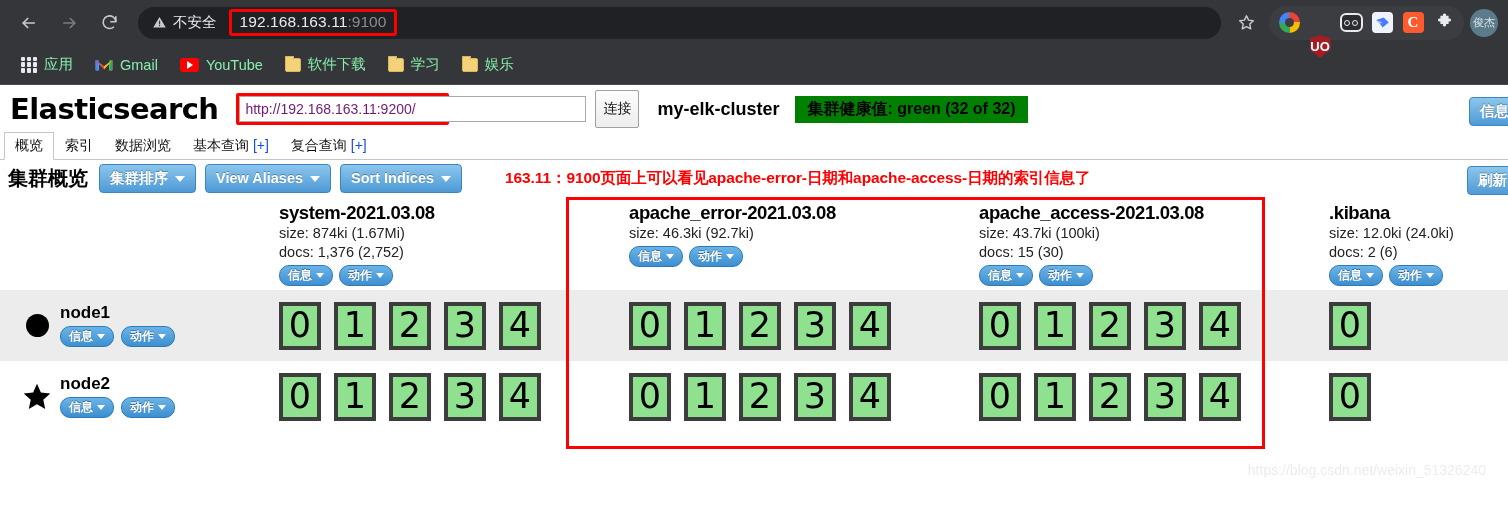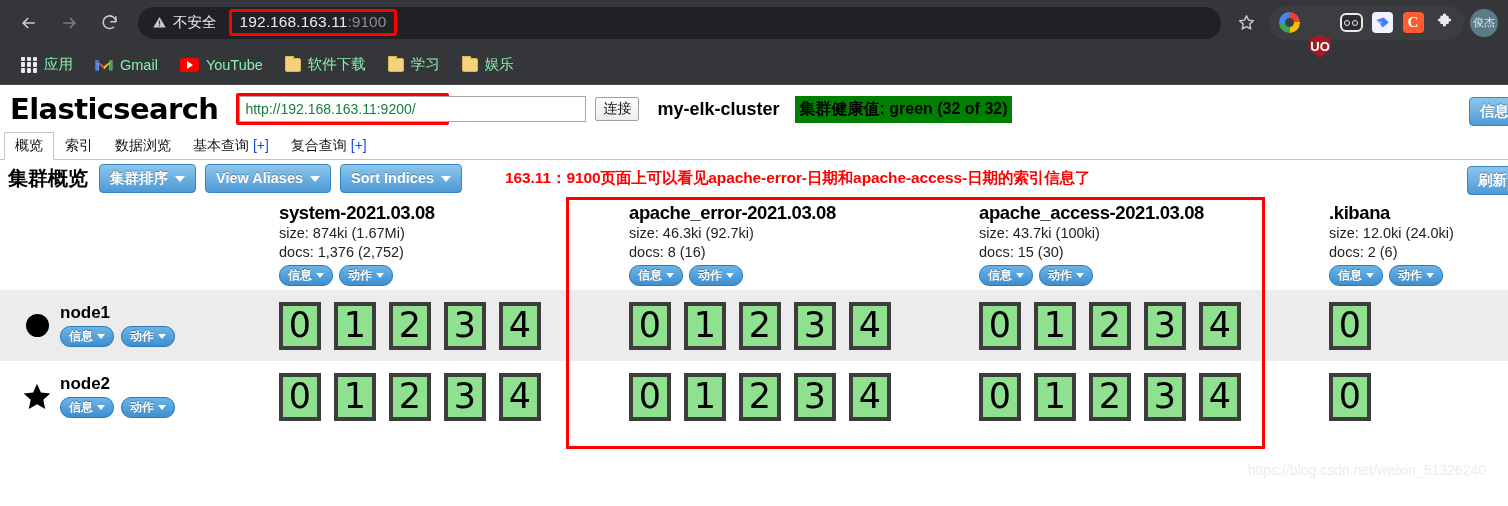--- a/index.html
+++ b/index.html
@@ -202,37 +202,37 @@
     display: inline-block;
     position: relative;
   }
   .url-input {
     width: 207px;
     height: 26px;
     border: 1px solid #a9a9a9;
     border-right: none;
     font-size: 14px;
     padding: 2px 5px;
-    color: #15803d;
+    color: #701a75;
     font-family: "Liberation Sans", sans-serif;
     outline: none;
   }
   .url-extra {
     width: 140px;
     height: 26px;
     border: 1px solid #a9a9a9;
     border-left: none;
     background: #fff;
     display: inline-block;
     vertical-align: top;
     position: relative;
     left: -3px;
   }
   .connect-btn {
-    height: 24px;
+    height: 38px;
     min-width: 44px;
     border: 1px solid #a0a0a0;
     background: linear-gradient(#fdfdfd, #ededed);
     font-size: 14px;
     color: #111;
     border-radius: 2px;
     margin-left: 6px;
     padding: 0 6px;
     cursor: pointer;
     font-family: "Liberation Sans", sans-serif;
@@ -242,21 +242,21 @@
     font-weight: bold;
     margin-left: 18px;
     color: #000;
     white-space: nowrap;
   }
   .health-badge {
     background: #008000;
     color: #000;
     font-size: 16px;
     font-weight: bold;
-    padding: 3px 4px;
+    padding: 3px 12px;
     margin-left: 16px;
     white-space: nowrap;
   }
   .header-right-btn {
     position: absolute;
     right: -12px;
     top: 12px;
   }
 
   .pill-btn {
@@ -660,21 +660,20 @@
           <span class="pill-btn">
             <span>动作</span>
             <span class="caret"></span>
           </span>
         </div>
       </div>
 
       <div class="idxcol">
         <div class="idx-title">apache_error-2021.03.08</div>
         <div class="idx-meta">size: 46.3ki (92.7ki)</div>
-        <div class="idx-meta">docs: 8 (16)</div>
         <div class="idx-btns">
           <span class="pill-btn">
             <span>信息</span>
             <span class="caret"></span>
           </span>
           <span class="pill-btn">
             <span>动作</span>
             <span class="caret"></span>
           </span>
         </div>

